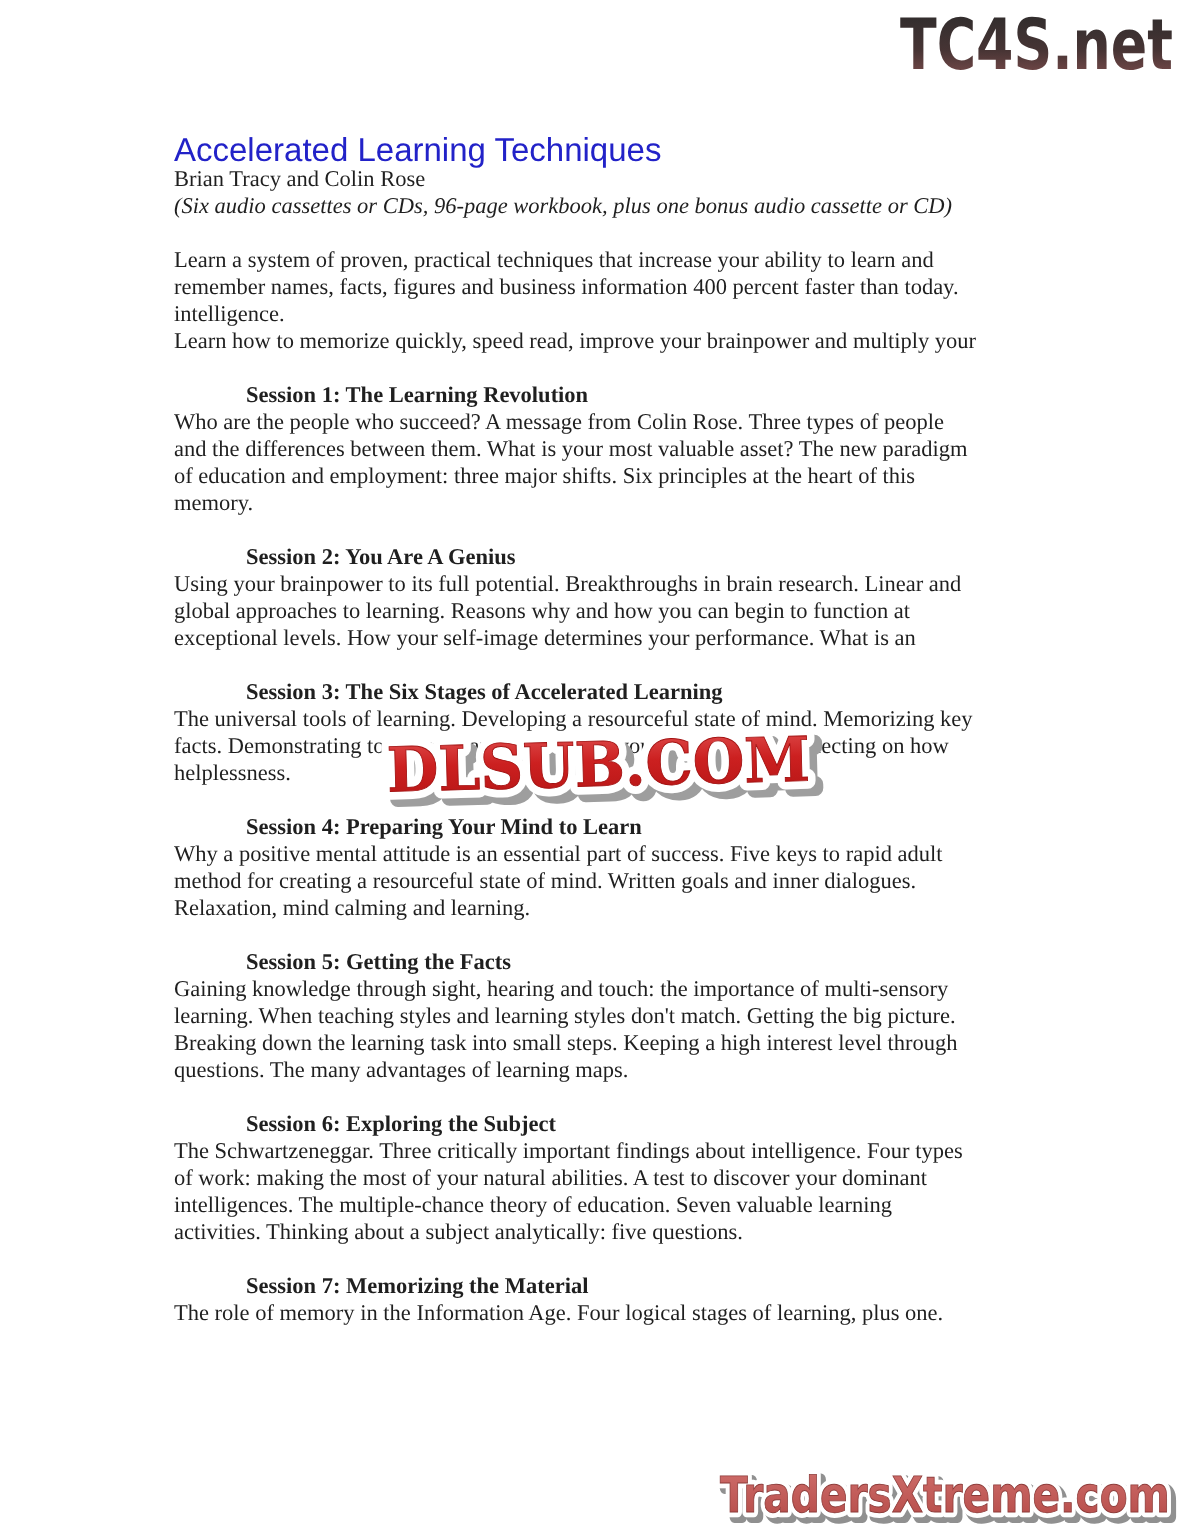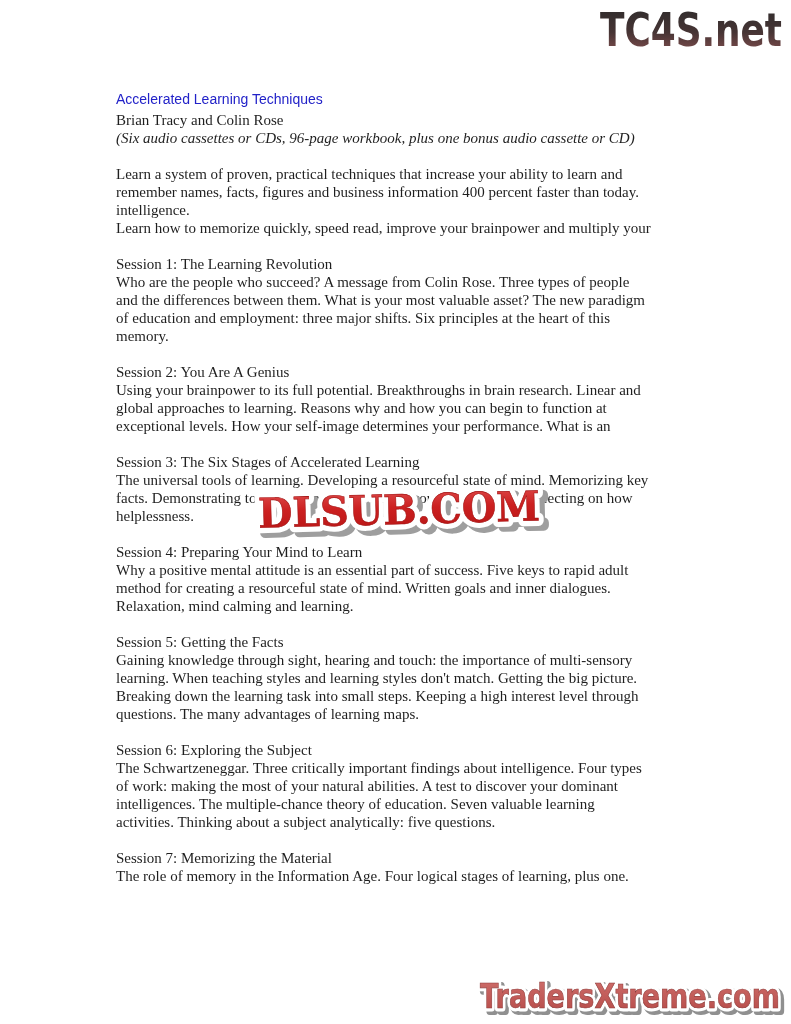--- a/index.html
+++ b/index.html
@@ -1,24 +1,24 @@
 <!DOCTYPE html>
 <html><head>
 <meta charset="utf-8">
 <style>
   html,body{margin:0;padding:0;background:#ffffff;}
   .page{position:relative;width:791px;height:1024px;background:#ffffff;overflow:hidden;
         font-family:"Liberation Serif", serif;color:#1f1f1f;}
   .content{position:absolute;left:116px;top:88px;width:566px;font-size:15px;line-height:18px;}
-  .title{font-family:"Liberation Sans", sans-serif;font-size:14px;line-height:23px;
+  .title{font-family:"Liberation Sans", sans-serif;font-size:22px;line-height:23px;
          color:#2222c8;white-space:nowrap;}
   .tline{white-space:nowrap;}
   .italic{font-style:italic;}
   .section{margin-top:18px;}
-  .heading{font-weight:normal;white-space:nowrap;}
+  .heading{font-weight:bold;white-space:nowrap;margin-left:48px;}
   .wm-top{position:absolute;left:594px;top:4px;}
   .wm-badge{position:absolute;left:244px;top:478px;transform:rotate(-1.5deg);}
   .wm-bottom{position:absolute;left:470px;top:974px;}
   svg text{font-weight:bold;}
 </style>
 </head>
 <body>
 
 <div class="page">
 

